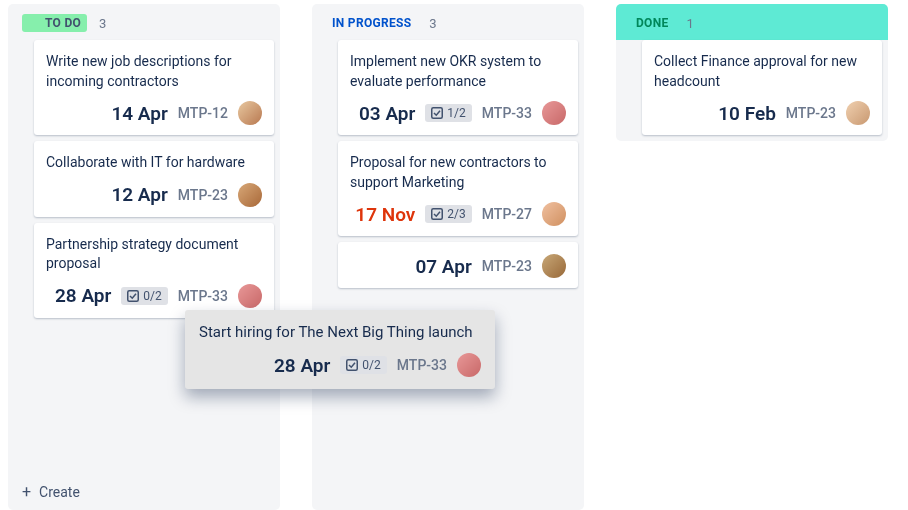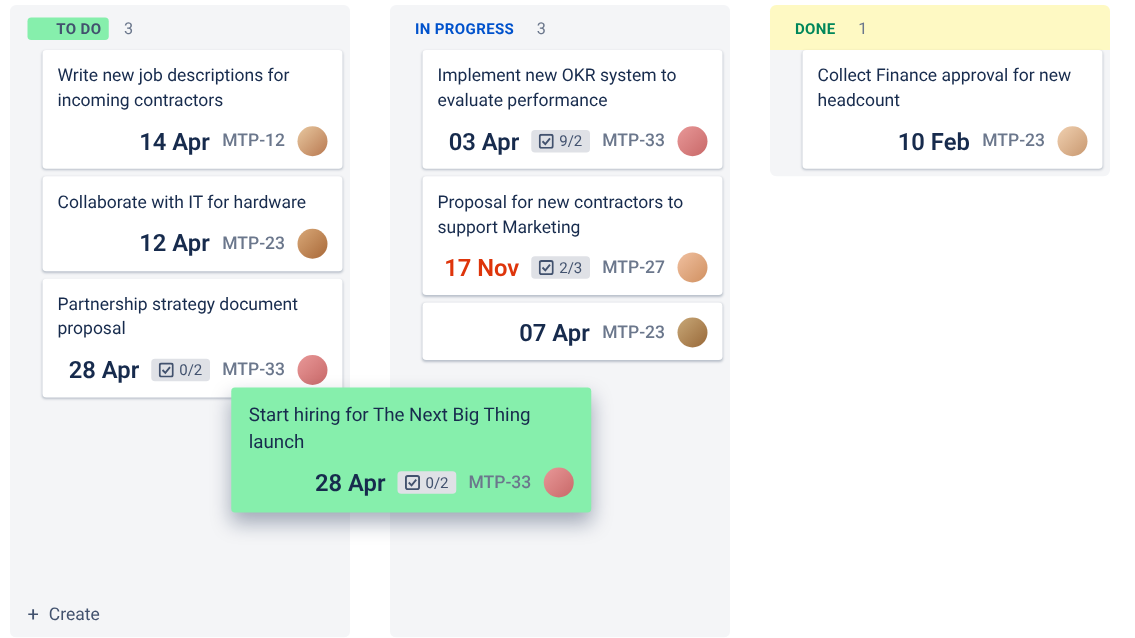--- a/index.html
+++ b/index.html
@@ -109,22 +109,22 @@
       cursor: pointer;
     }
     .plus-icon {
       font-size: 16px;
       line-height: 1;
     }
     .floating-card {
       position: absolute;
       left: 185px;
       top: 310px;
-      width: 288px;
-      background: #86efac;
+      width: 310px;
+      background: #e5e5e5;
       border-radius: 3px;
       box-shadow: 0 8px 16px rgba(9, 30, 66, 0.35);
       padding: 12px 14px 12px 14px;
     }
     .floating-card .card-title {
       font-size: 15px;
     }
     .col1-spacer {
       height: 150px;
     }
@@ -191,21 +191,21 @@
     <div class="cards">
       <div class="card">
         <div class="card-title">Implement new OKR system to evaluate performance</div>
         <div class="card-footer">
           <span class="card-date">03 Apr</span>
           <span class="subtask-badge">
             <svg class="checklist-icon" viewBox="0 0 16 16" fill="#42526e">
                 <rect x="1" y="1" width="14" height="14" rx="2" fill="none" stroke="#42526e" stroke-width="2"></rect>
                 <path d="M4 8 L7 11 L12 5" fill="none" stroke="#42526e" stroke-width="2"></path>
               </svg>
-            <span>9/2</span>
+            <span>1/2</span>
           </span>
           <span class="card-key">MTP-33</span>
           <span class="avatar avatar-3"></span>
         </div>
       </div>
       <div class="card">
         <div class="card-title">Proposal for new contractors to support Marketing</div>
         <div class="card-footer">
           <span class="card-date date-overdue">17 Nov</span>
           <span class="subtask-badge">
@@ -223,21 +223,21 @@
         <div class="card-footer">
           <span class="card-date">07 Apr</span>
           <span class="card-key">MTP-23</span>
           <span class="avatar avatar-5"></span>
         </div>
       </div>
     </div>
   </div>
 
   <div class="column" style="background:#fff">
-    <div class="column-header" style="background:#fef9c3;border-radius:5px 5px 0 0">
+    <div class="column-header" style="background:#5eead4;border-radius:5px 5px 0 0">
       <span class="column-title title-done">DONE</span>
       <span class="column-count">1</span>
     </div>
     <div class="cards" style="background:#f4f5f7;border-radius:0 0 5px 5px">
       <div class="card">
         <div class="card-title">Collect Finance approval for new headcount</div>
         <div class="card-footer">
           <span class="card-date">10 Feb</span>
           <span class="card-key">MTP-23</span>
           <span class="avatar avatar-6"></span>

